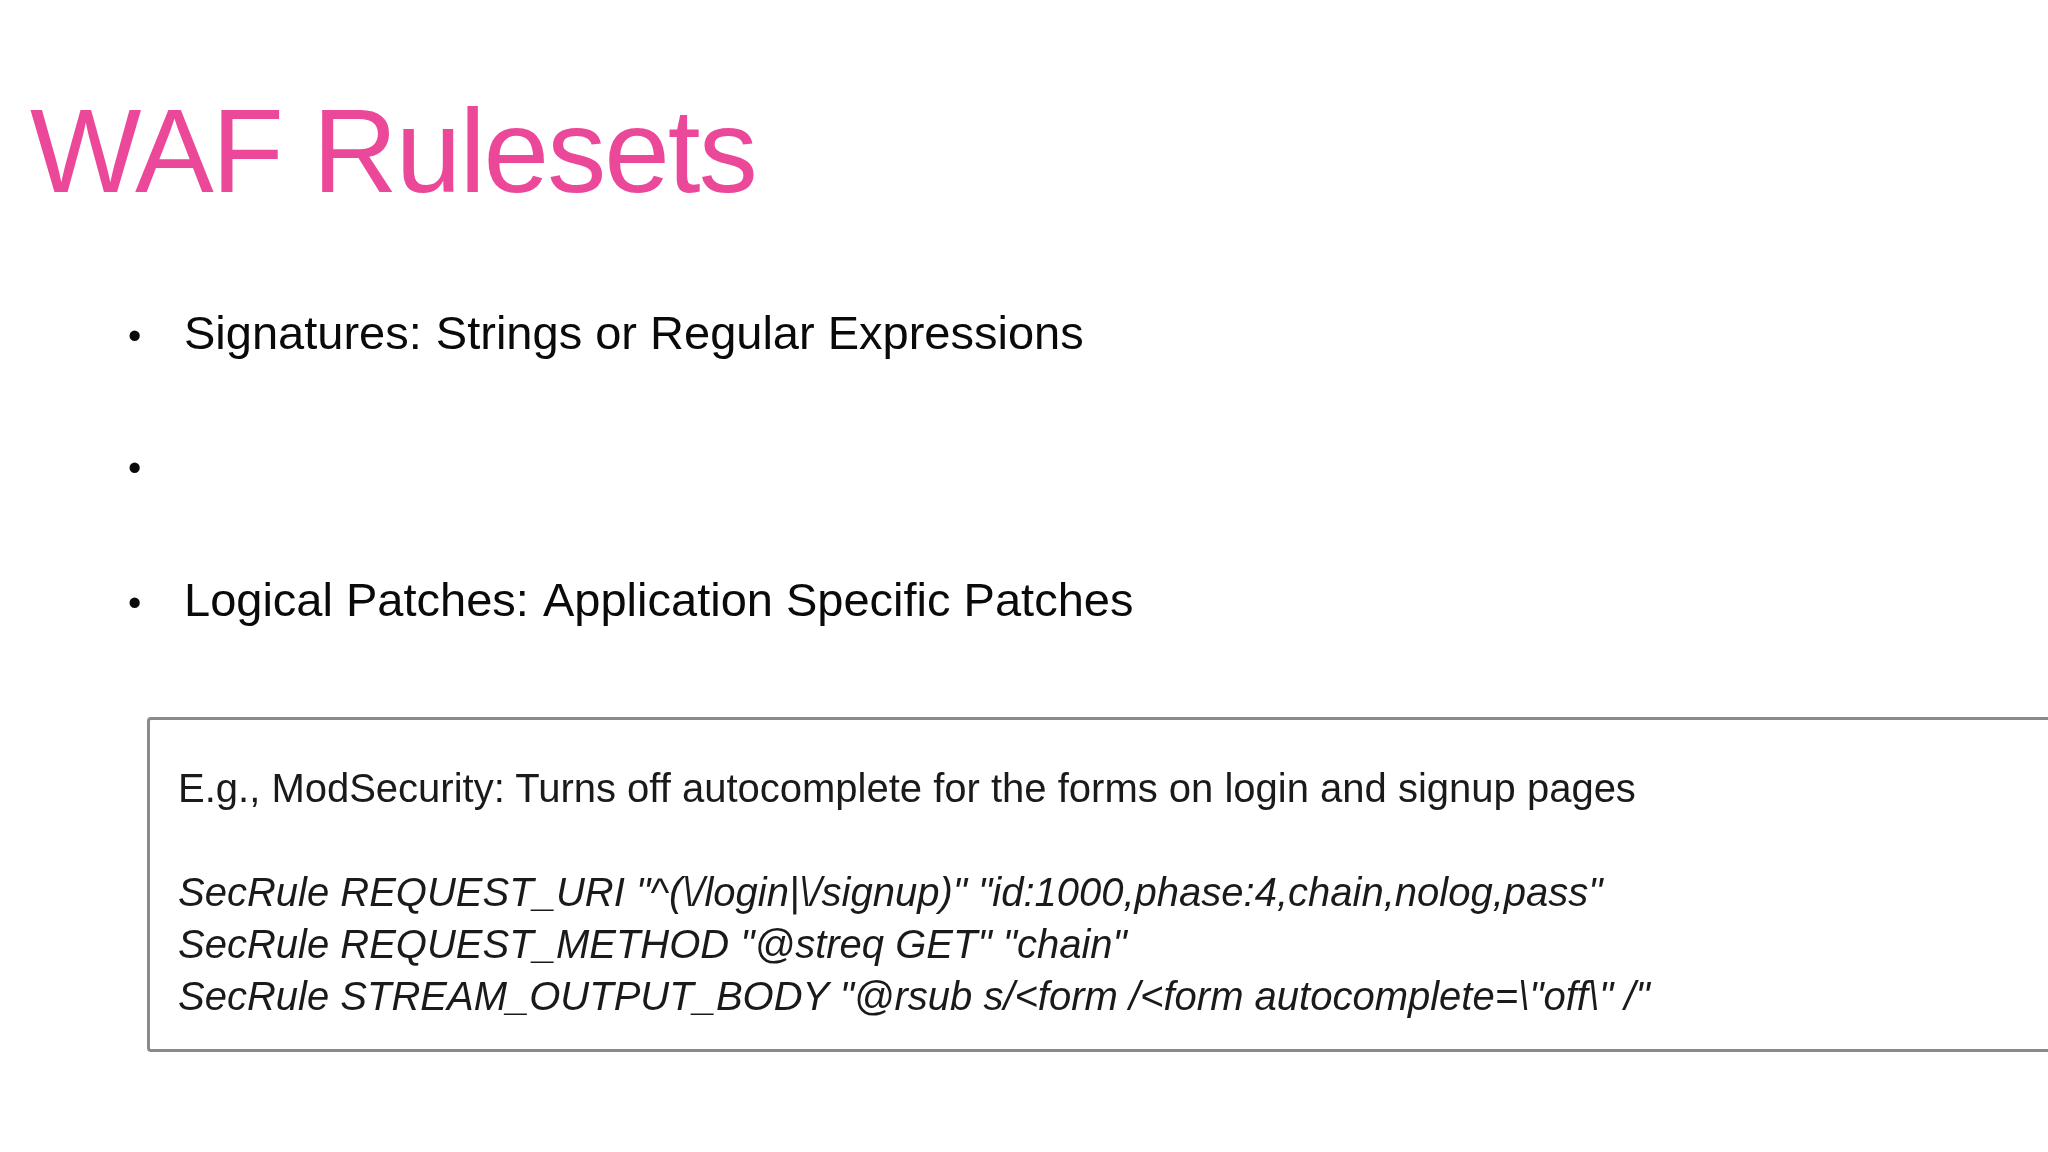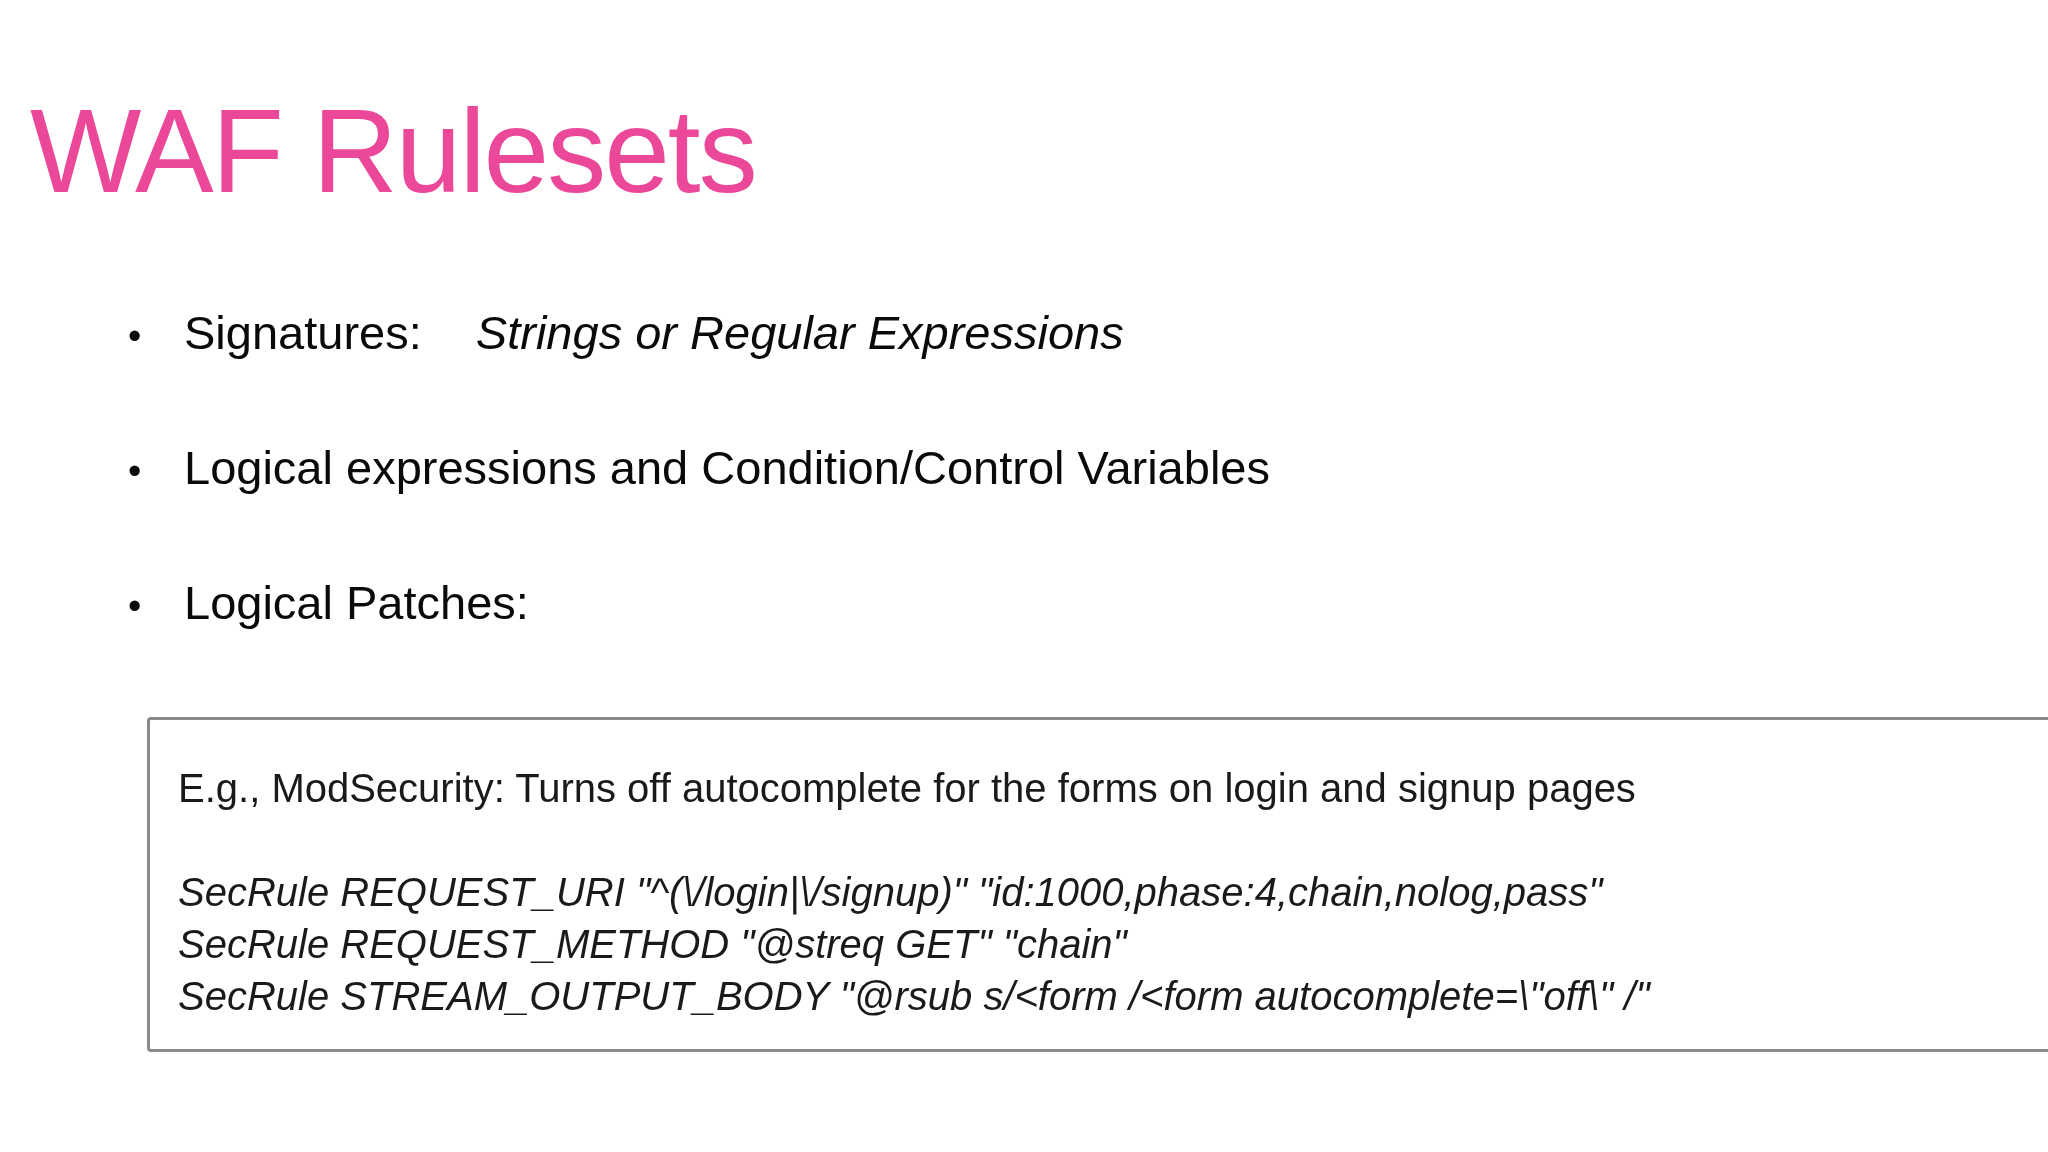--- a/index.html
+++ b/index.html
@@ -52,22 +52,20 @@
   }
   .bullet-label {
     font-weight: 400;
     margin-right: 0.30em;
     white-space: nowrap;
   }
   .bullet-text {
     font-weight: 400;
   }
   .bullet-text.italic {
-    font-style: italic;
-    margin-left: 40px;
   }
 
   .example-box {
     position: absolute;
     left: 103px;
     top: 717px;
     width: 1982px;
     height: 335px;
     box-sizing: border-box;
     border: 3px solid #8a8a8a;
@@ -100,26 +98,26 @@
 <div class="bullet-list">
 
   <div class="bullet-item">
     <span class="bullet-marker">•</span>
     <span class="bullet-label">Signatures:</span>
     <span class="bullet-text italic">Strings or Regular Expressions</span>
   </div>
 
   <div class="bullet-item">
     <span class="bullet-marker">•</span>
-    <span class="bullet-text">Logical expressions and Condition/Control Variables</span>
   </div>
 
   <div class="bullet-item">
     <span class="bullet-marker">•</span>
     <span class="bullet-label">Logical Patches:</span>
+    <span class="bullet-text">Application Specific Patches</span>
   </div>
 
 </div>
 
 <div class="example-box">
   <p class="example-description">E.g., ModSecurity: Turns off autocomplete for the forms on login and signup pages</p>
   <div class="code-block">
     <div class="code-line">SecRule REQUEST_URI "^(\/login|\/signup)" "id:1000,phase:4,chain,nolog,pass"</div>
     <div class="code-line">SecRule REQUEST_METHOD "@streq GET" "chain"</div>
     <div class="code-line">SecRule STREAM_OUTPUT_BODY "@rsub s/&lt;form /&lt;form autocomplete=\"off\" /"</div>

